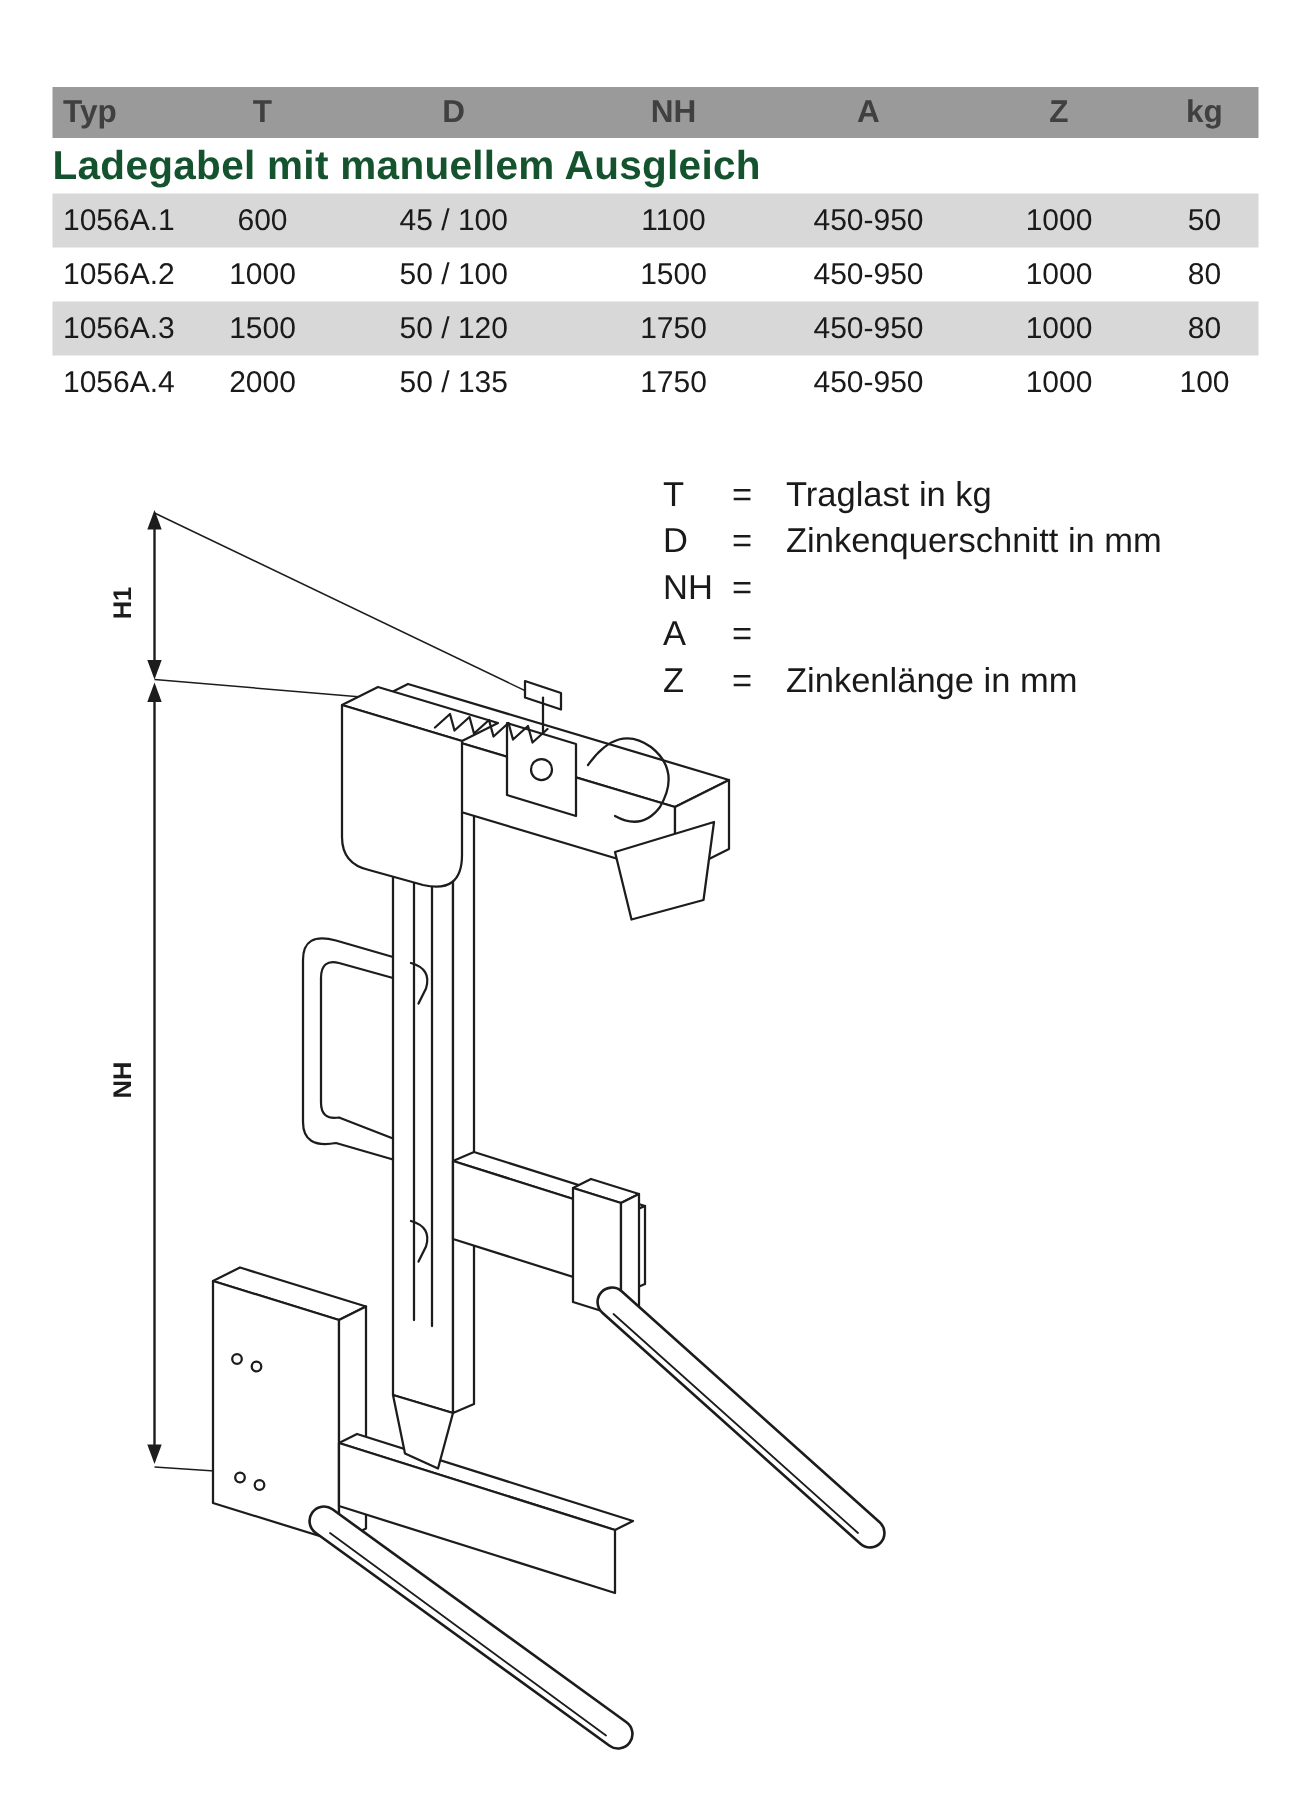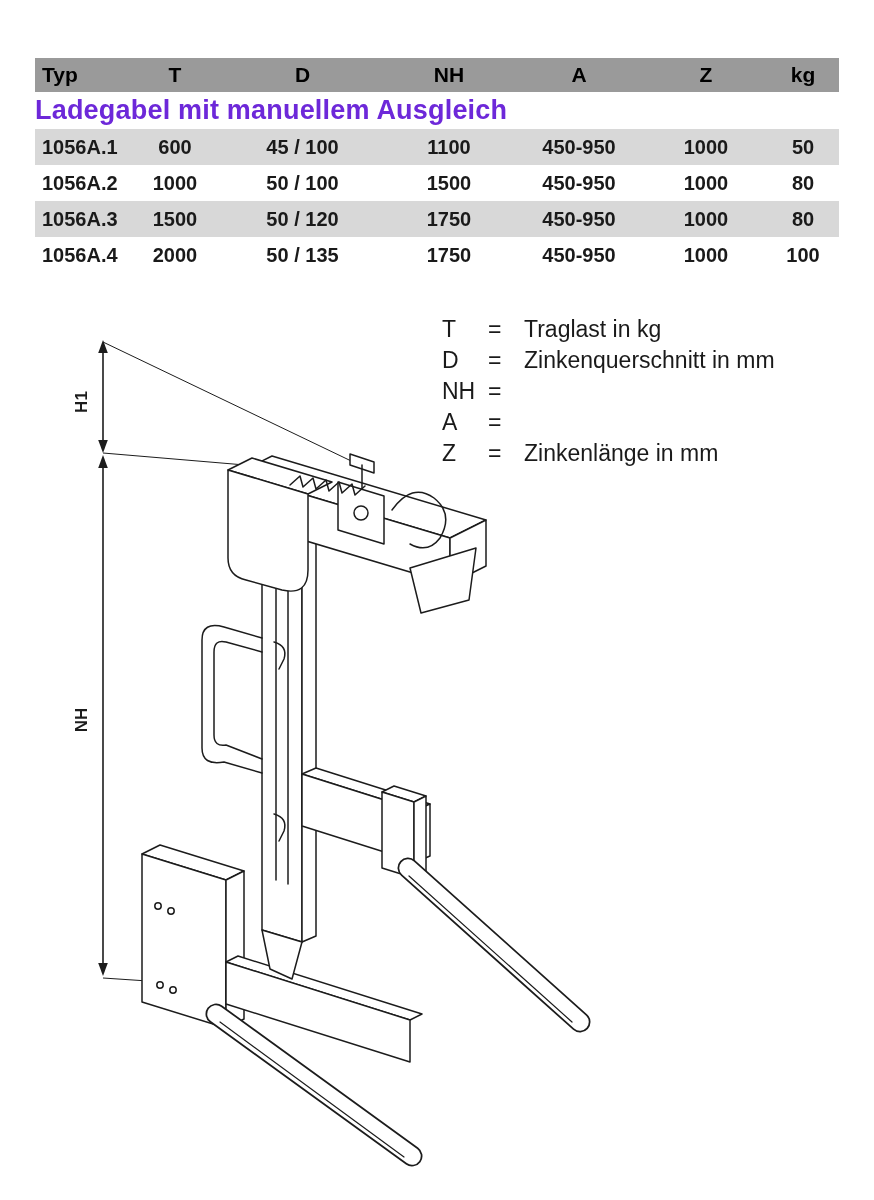--- a/index.html
+++ b/index.html
@@ -4,26 +4,26 @@
 <style>
   html,body{margin:0;padding:0;}
   body{
     width:874px;height:1200px;position:relative;background:#ffffff;
     font-family:"Liberation Sans", sans-serif;color:#1a1a1a;overflow:hidden;
   }
   
   .spec-table{position:absolute;left:35px;top:58px;width:804px;}
   .trow{display:grid;grid-template-columns:95px 90px 165px 128px 132px 122px 72px;align-items:center;}
   .thead{background:#9a9a9a;height:34px;}
-  .thead .cell{color:#000000;font-weight:bold;font-size:21px;text-align:center;}
+  .thead .cell{color:#404040;font-weight:bold;font-size:21px;text-align:center;}
   .thead .cell.c0{text-align:left;padding-left:7px;}
   .title-row{height:37px;display:flex;align-items:center;}
-  .title-row .title{font-size:27px;font-weight:bold;color:#6d28d9;letter-spacing:.2px;}
+  .title-row .title{font-size:27px;font-weight:bold;color:#14532d;letter-spacing:.2px;}
   .drow{height:36px;font-size:20px;}
-  .drow .cell{text-align:center;font-weight:bold;}
+  .drow .cell{text-align:center;}
   .drow .cell.c0{text-align:left;padding-left:7px;}
   .r-alt{background:#d8d8d8;}
   
   .legend{position:absolute;left:442px;top:314px;font-size:23px;color:#1a1a1a;}
   .legend-row{display:grid;grid-template-columns:46px 36px auto;line-height:31px;white-space:nowrap;}
   
   .drawing-wrap{position:absolute;left:40px;top:322px;width:580px;height:860px;}
   svg text{font-family:"Liberation Sans", sans-serif;}
 </style>
 </head>

